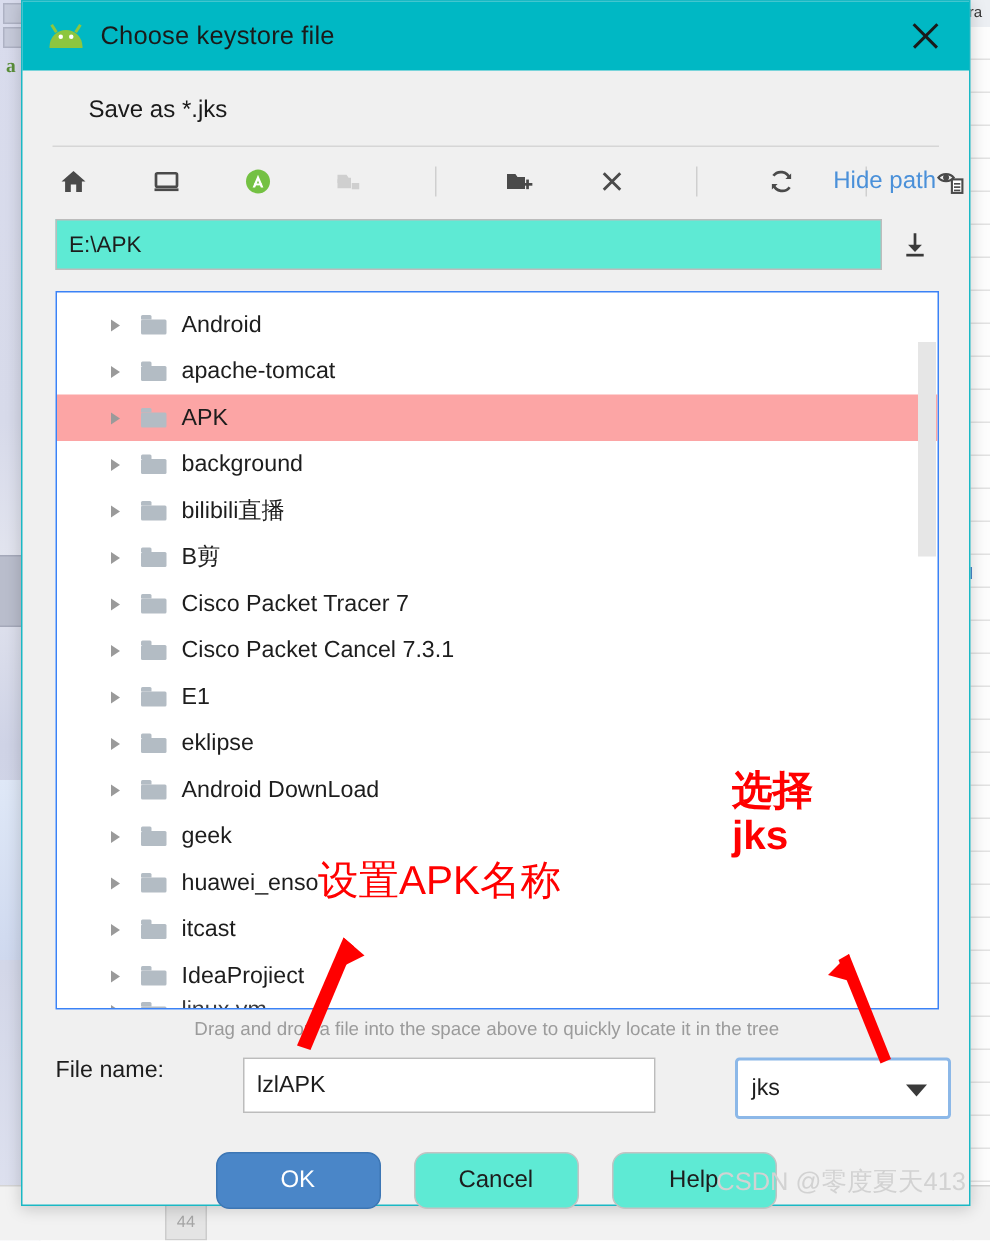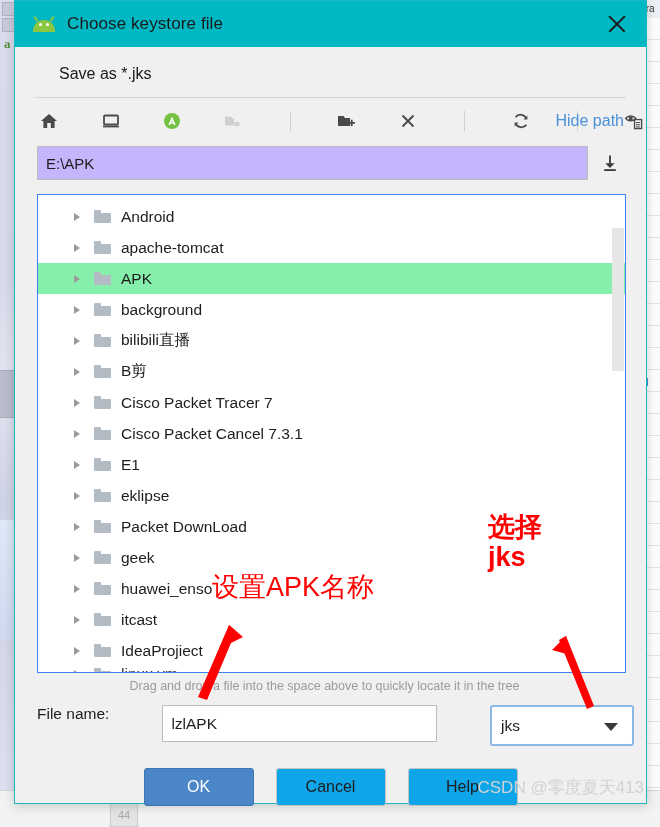--- a/index.html
+++ b/index.html
@@ -243,21 +243,21 @@
   
   .pathrow {
     display: flex;
     align-items: center;
     padding: 0 20px 0 22px;
     margin-top: 2px;
   }
   .path-input {
     flex: 1 1 auto;
     height: 34px;
-    background: #c4b5fd;
+    background: #5eead4;
     border: 1px solid #bcbcbc;
     font-size: 15px;
     color: #1d1d1d;
     padding: 4px 8px;
     box-sizing: border-box;
     line-height: 32px;
     font-family: "Liberation Sans", sans-serif;
     outline: none;
   }
   .download-icon {
@@ -285,21 +285,21 @@
     box-sizing: border-box;
   }
   .tree-row {
     height: 31px;
     display: flex;
     align-items: center;
     padding-left: 36px;
     cursor: pointer;
     box-sizing: border-box;
   }
-  .tree-row.selected { background: #86efac; }
+  .tree-row.selected { background: #fca5a5; }
   .arrow {
     width: 0; height: 0;
     border-left: 6px solid #9a9a9a;
     border-top: 4.5px solid transparent;
     border-bottom: 4.5px solid transparent;
     margin-right: 14px;
     flex: 0 0 auto;
   }
   .folder {
     position: relative;
@@ -409,35 +409,35 @@
   .buttons {
     display: flex;
     justify-content: center;
     gap: 22px;
     margin-top: 22px;
   }
   .btn {
     width: 110px;
     height: 38px;
     font-size: 16px;
-    border-radius: 3px;
+    border-radius: 9px;
     display: flex;
     align-items: center;
     justify-content: center;
     cursor: pointer;
     box-sizing: border-box;
     font-family: "Liberation Sans", sans-serif;
   }
   .btn.primary {
     background: #4a86c8;
     border: 1px solid #3d76b4;
     color: #ffffff;
   }
   .btn.normal {
-    background: #0ea5e9;
+    background: #5eead4;
     border: 1px solid #c3c3c3;
     color: #1d1d1d;
   }
 
   
   .anno {
     position: absolute;
     color: #ff0000;
     font-size: 27px;
     font-family: "Liberation Sans", sans-serif;
@@ -693,21 +693,21 @@
               <span class="body"></span>
             </span>
             <span class="tree-label">eklipse</span>
           </div>
           <div class="tree-row">
             <span class="arrow"></span>
             <span class="folder">
               <span class="tab"></span>
               <span class="body"></span>
             </span>
-            <span class="tree-label">Packet DownLoad</span>
+            <span class="tree-label">Android DownLoad</span>
           </div>
           <div class="tree-row">
             <span class="arrow"></span>
             <span class="folder">
               <span class="tab"></span>
               <span class="body"></span>
             </span>
             <span class="tree-label">geek</span>
           </div>
           <div class="tree-row">

